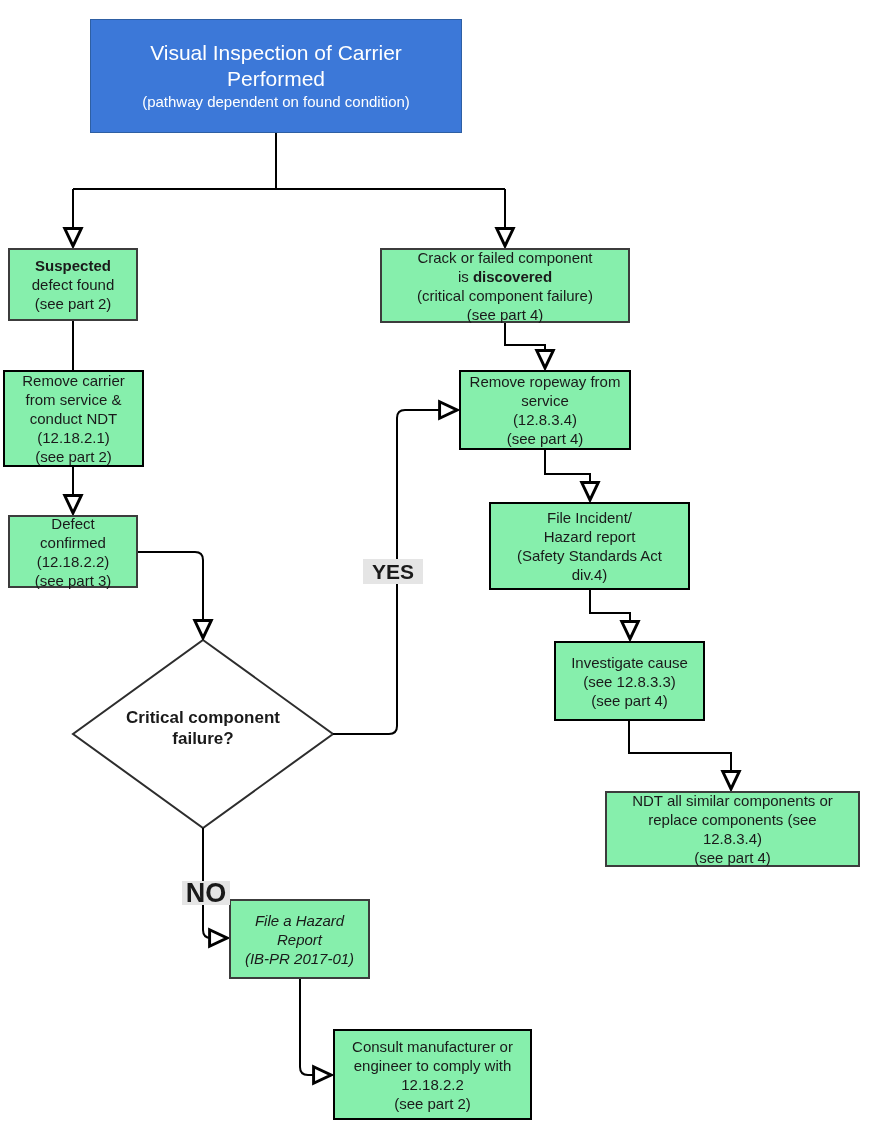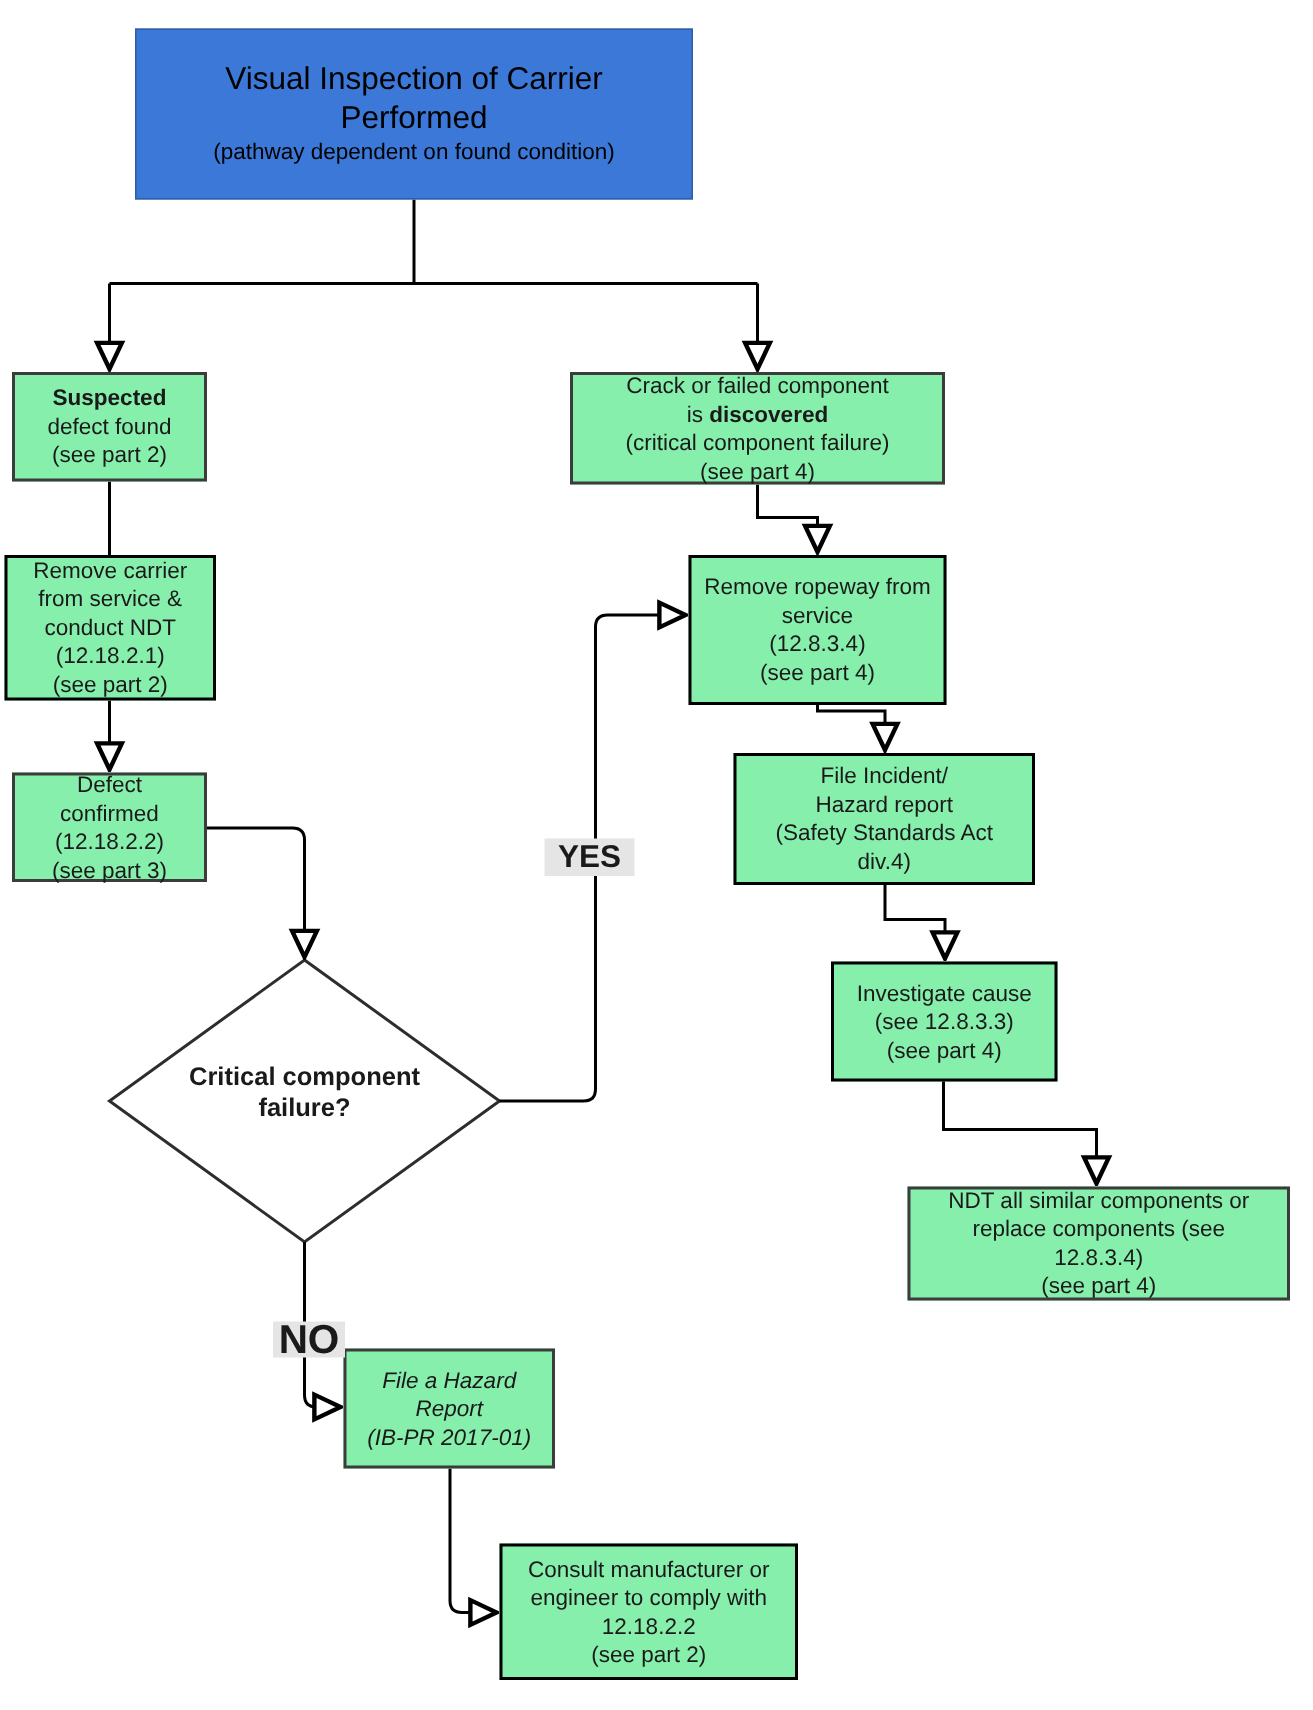--- a/index.html
+++ b/index.html
@@ -38,21 +38,21 @@
     box-sizing: border-box;
     left: 90px; top: 19px;
     width: 372px; height: 114px;
     background: #3c78d8;
     border: 1px solid #2e5fa3;
     display: flex;
     flex-direction: column;
     align-items: center;
     justify-content: center;
     text-align: center;
-    color: #000000;
+    color: #ffffff;
   }
   .title-main { font-size: 21px; line-height: 26px; white-space: pre-line; }
   .title-sub  { font-size: 15px; line-height: 20px; }
   .decision-text {
     position: absolute;
     left: 83px; top: 707px;
     width: 240px;
     text-align: center;
     font-weight: bold;
     font-size: 17px;
@@ -66,21 +66,21 @@
     padding: 0 2px;
   }
   .label-yes { left: 363px; top: 559px; width: 56px; font-size: 21px; line-height: 25px; }
   .label-no  { left: 182px; top: 881px; width: 44px; font-size: 27px; line-height: 24px; }
 
   
   .n-suspected   { left: 8px;   top: 248px;  width: 130px; height: 73px; }
   .n-remove-carrier { left: 3px; top: 370px; width: 141px; height: 97px; }
   .n-defect      { left: 8px;   top: 515px;  width: 130px; height: 73px; }
   .n-crack       { left: 380px; top: 248px;  width: 250px; height: 75px; }
-  .n-ropeway     { left: 459px; top: 370px;  width: 172px; height: 100px; }
+  .n-ropeway     { left: 459px; top: 370px;  width: 172px; height: 80px; }
   .n-incident    { left: 489px; top: 502px;  width: 201px; height: 88px; }
   .n-investigate { left: 554px; top: 641px;  width: 151px; height: 80px; }
   .n-ndt         { left: 605px; top: 791px;  width: 255px; height: 76px; }
   .n-hazard      { left: 229px; top: 899px;  width: 141px; height: 80px; font-style: italic; }
   .n-consult     { left: 333px; top: 1029px; width: 199px; height: 91px; }
 
   path.wire, polygon.shape {
     stroke: #000000;
     stroke-width: 2;
     fill: none;

